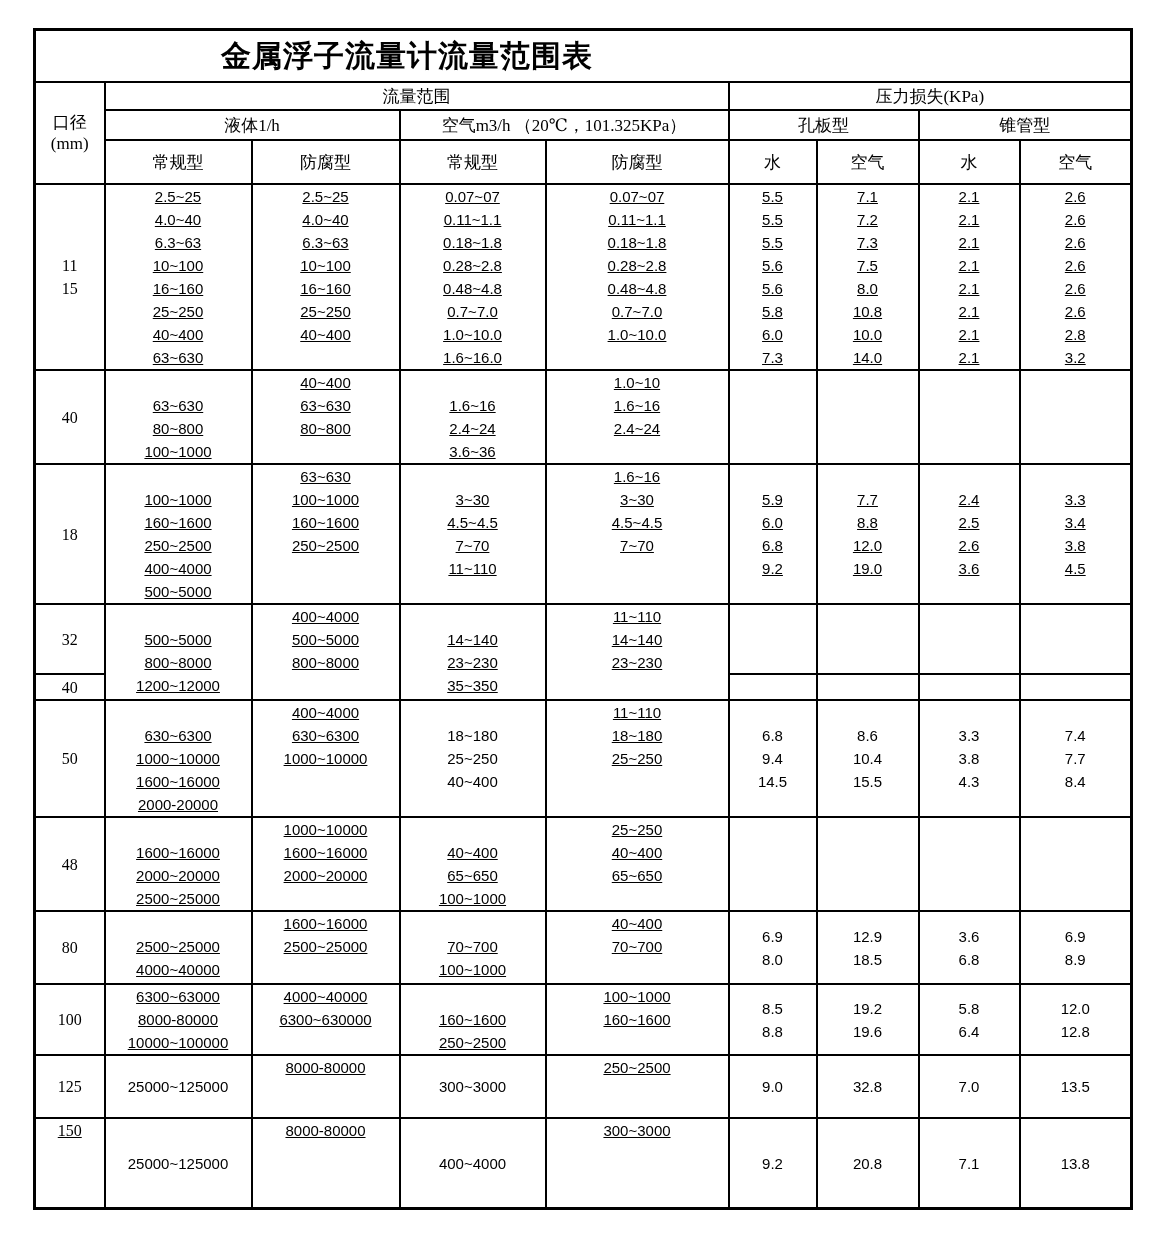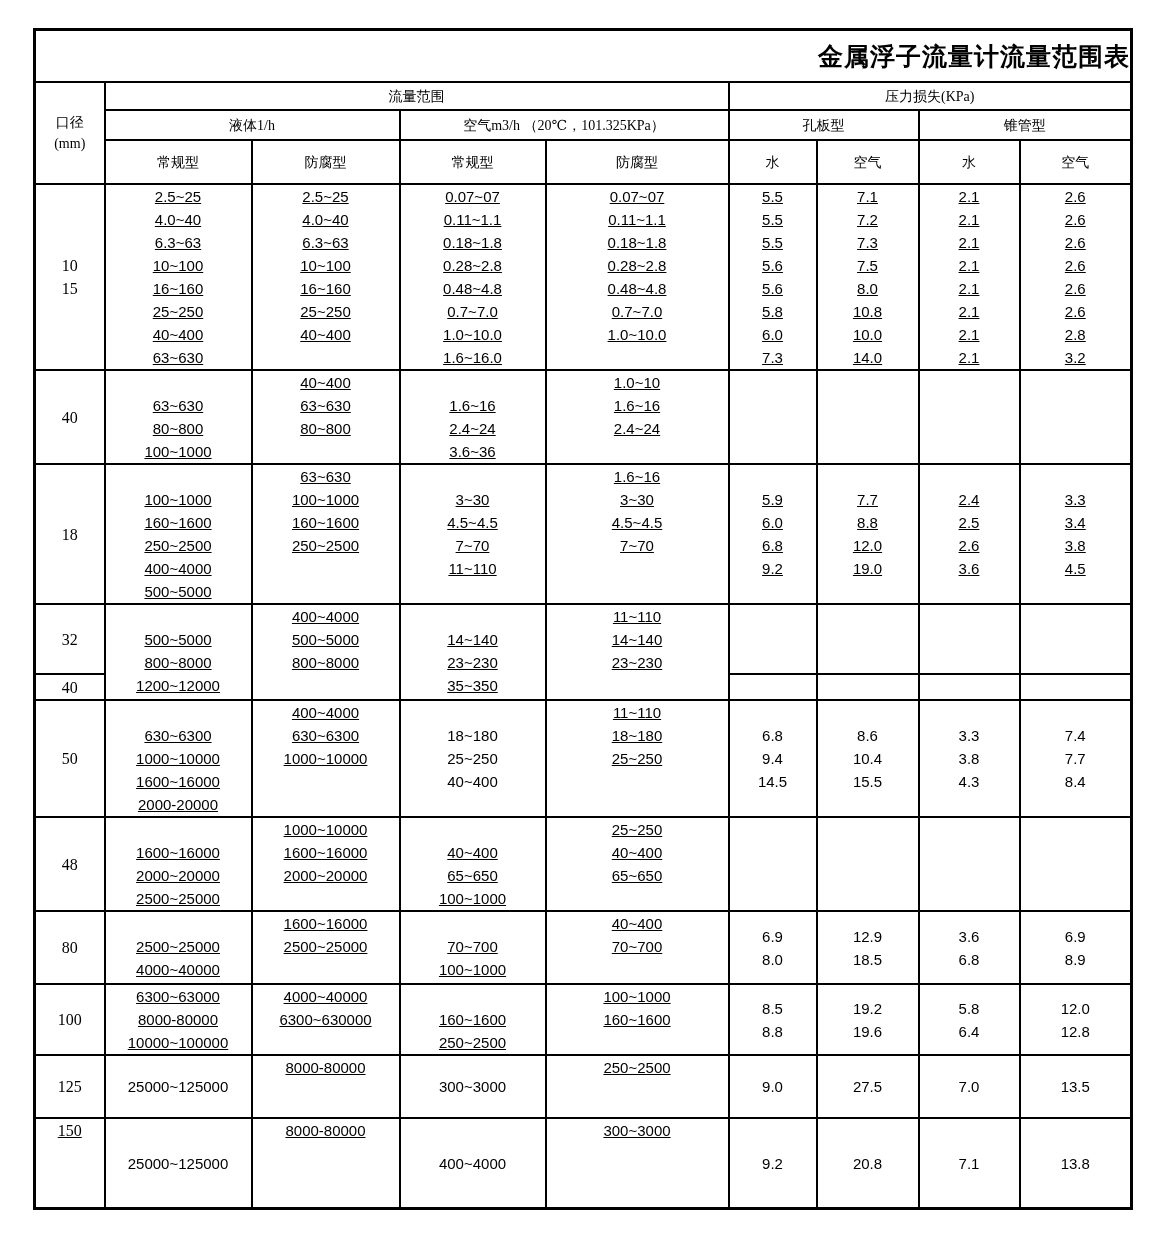--- a/index.html
+++ b/index.html
@@ -12,31 +12,31 @@
   }
   td{
     border:2px solid #000;
     padding:0;
     text-align:center;
     vertical-align:middle;
     color:#000;
     overflow:hidden;
   }
   td.title-cell{
-    text-align:right;
+    text-align:left;
     padding-left:185px;
     height:50px;
     font-family:"Liberation Serif","DejaVu Serif",serif;
     font-weight:bold;
-    font-size:25px;
+    font-size:30px;
     letter-spacing:1px;
   }
   td.hdr{
     font-family:"Liberation Serif","DejaVu Serif",serif;
-    font-size:14px;
+    font-size:17px;
     white-space:pre-line;
     line-height:21px;
     border-radius:8px;
   }
   td.num{
     font-family:"Liberation Sans","DejaVu Sans",sans-serif;
     font-size:15px;
     line-height:23px;
     white-space:pre-line;
   }
@@ -89,21 +89,21 @@
       <td class="hdr">防腐型</td>
       <td class="hdr">常规型</td>
       <td class="hdr">防腐型</td>
       <td class="hdr">水</td>
       <td class="hdr">空气</td>
       <td class="hdr">水</td>
       <td class="hdr">空气</td>
     </tr>
 
     <tr>
-      <td class="dn" style="height:181px">10
+      <td class="dn" style="height:181px">11
 15</td>
       <td class="num vt">2.5~25
 4.0~40
 6.3~63
 10~100
 16~160
 25~250
 40~400
 63~630</td>
       <td class="num vt">2.5~25
@@ -353,21 +353,21 @@
 12.8</td>
     </tr>
 
     <tr>
       <td class="dn" style="height:61px">125</td>
       <td class="num">25000~125000</td>
       <td class="num vt">8000-80000</td>
       <td class="num">300~3000</td>
       <td class="num vt">250~2500</td>
       <td class="num">9.0</td>
-      <td class="num">27.5</td>
+      <td class="num">32.8</td>
       <td class="num">7.0</td>
       <td class="num">13.5</td>
     </tr>
 
     <tr>
       <td class="dn vt" style="height:88px">150</td>
       <td class="num">25000~125000</td>
       <td class="num vt">8000-80000</td>
       <td class="num">400~4000</td>
       <td class="num vt">300~3000</td>

